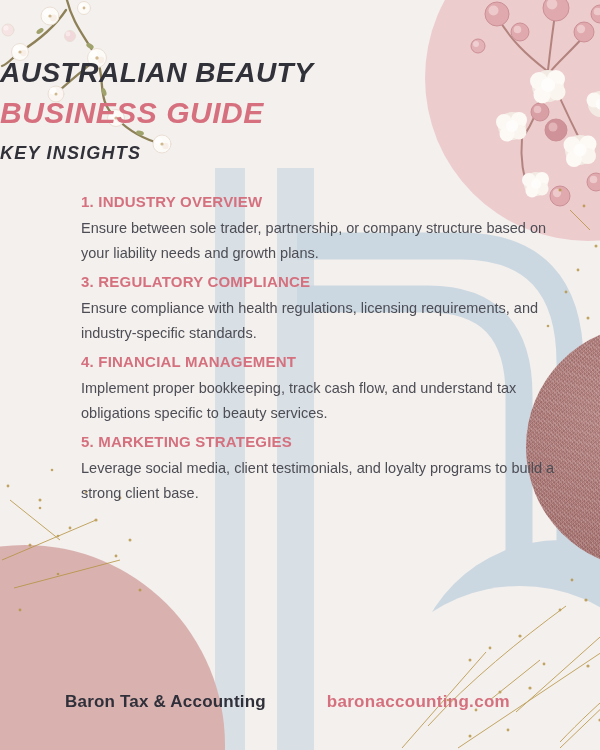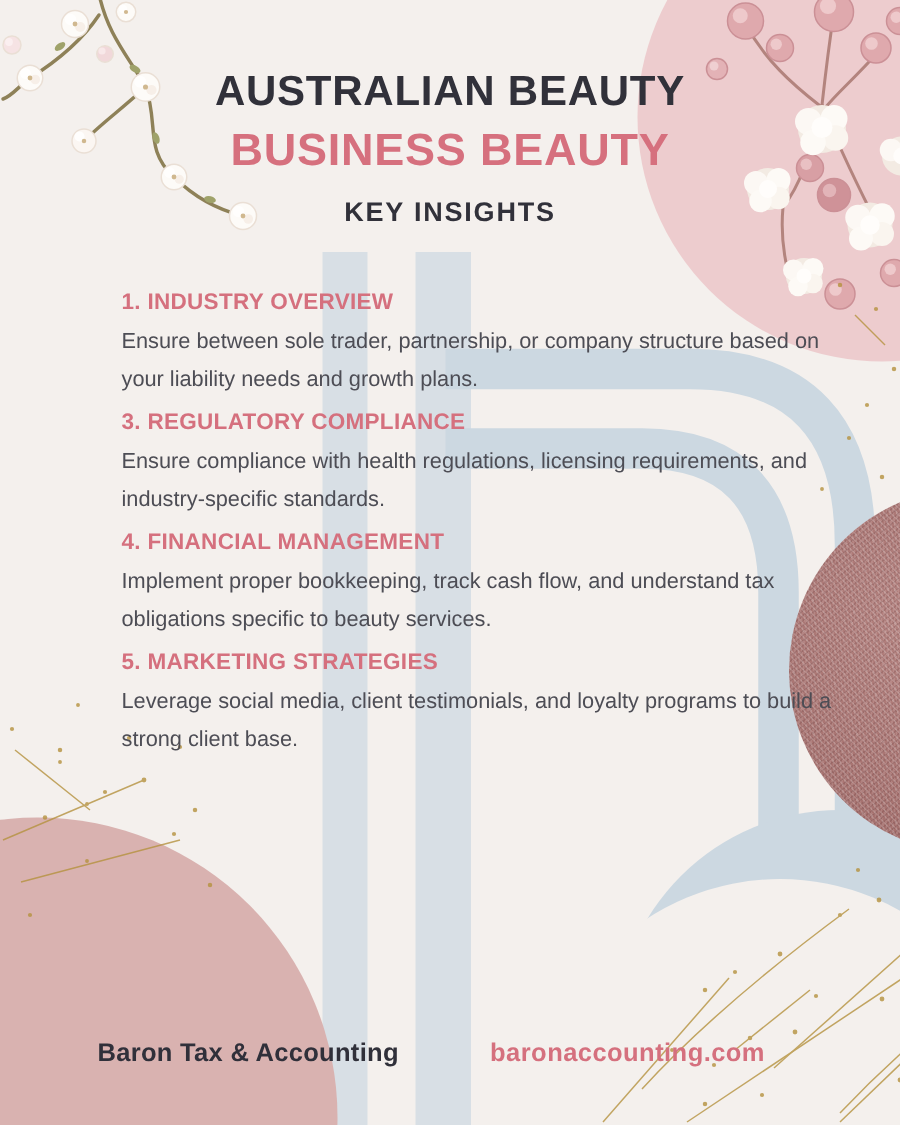--- a/index.html
+++ b/index.html
@@ -12,21 +12,21 @@
   
   .glitter{
     position:absolute;left:526px;top:325px;width:244px;height:244px;border-radius:50%;
     background-color:#ab7471;
     background-image:
       radial-gradient(circle at 38% 36%, rgba(255,255,255,0.10), rgba(70,26,28,0.14)),
       repeating-linear-gradient(47deg, rgba(255,255,255,0.16) 0 1px, rgba(255,255,255,0) 1px 3px),
       repeating-linear-gradient(-39deg, rgba(72,32,36,0.16) 0 1px, rgba(72,32,36,0) 1px 2.6px),
       repeating-linear-gradient(84deg, rgba(255,240,240,0.12) 0 1px, rgba(255,240,240,0) 1px 2.2px);
   }
-  header{position:relative;text-align:center;padding-top:44px;z-index:3;}
+  header{position:relative;padding-top:56px;z-index:3;font-style:italic;}
   .t1{font-size:28px;font-weight:800;letter-spacing:.5px;color:#31313a;line-height:34px;}
   .t2{font-size:30px;font-weight:800;letter-spacing:.5px;color:#d6707e;line-height:36px;margin-top:5px;}
   .sub{font-size:18px;font-weight:800;letter-spacing:1.2px;color:#31313a;margin-top:12px;}
   .sections{position:absolute;left:81px;top:193px;width:535px;z-index:3;}
   .sec h3{margin:0 0 5px;font-size:15px;font-weight:800;color:#d5707e;letter-spacing:.2px;line-height:18px;}
   .sec p{
     margin:0 0 7px;font-size:14.5px;color:#4d4d55;line-height:25px;
     white-space:pre-line;font-family:"Liberation Sans",sans-serif;
   }
   footer{
@@ -277,21 +277,21 @@
         <circle cx="578" cy="270" r="1.4"></circle>
         <circle cx="52" cy="470" r="1.3"></circle>
           <circle cx="40" cy="508" r="1.3"></circle>
           <circle cx="58" cy="536" r="1.3"></circle>
       </g>
     </g>
   </svg>
 
   <header>
     <div class="t1">AUSTRALIAN BEAUTY</div>
-    <div class="t2">BUSINESS BEAUTY</div>
+    <div class="t2">BUSINESS GUIDE</div>
     <div class="sub">KEY INSIGHTS</div>
   </header>
 
   <main class="sections">
     <section class="sec">
       <h3>1. INDUSTRY OVERVIEW</h3>
     </section>
     <section class="sec">
       <p>Ensure between sole trader, partnership, or company structure based on
 your liability needs and growth plans.</p>

